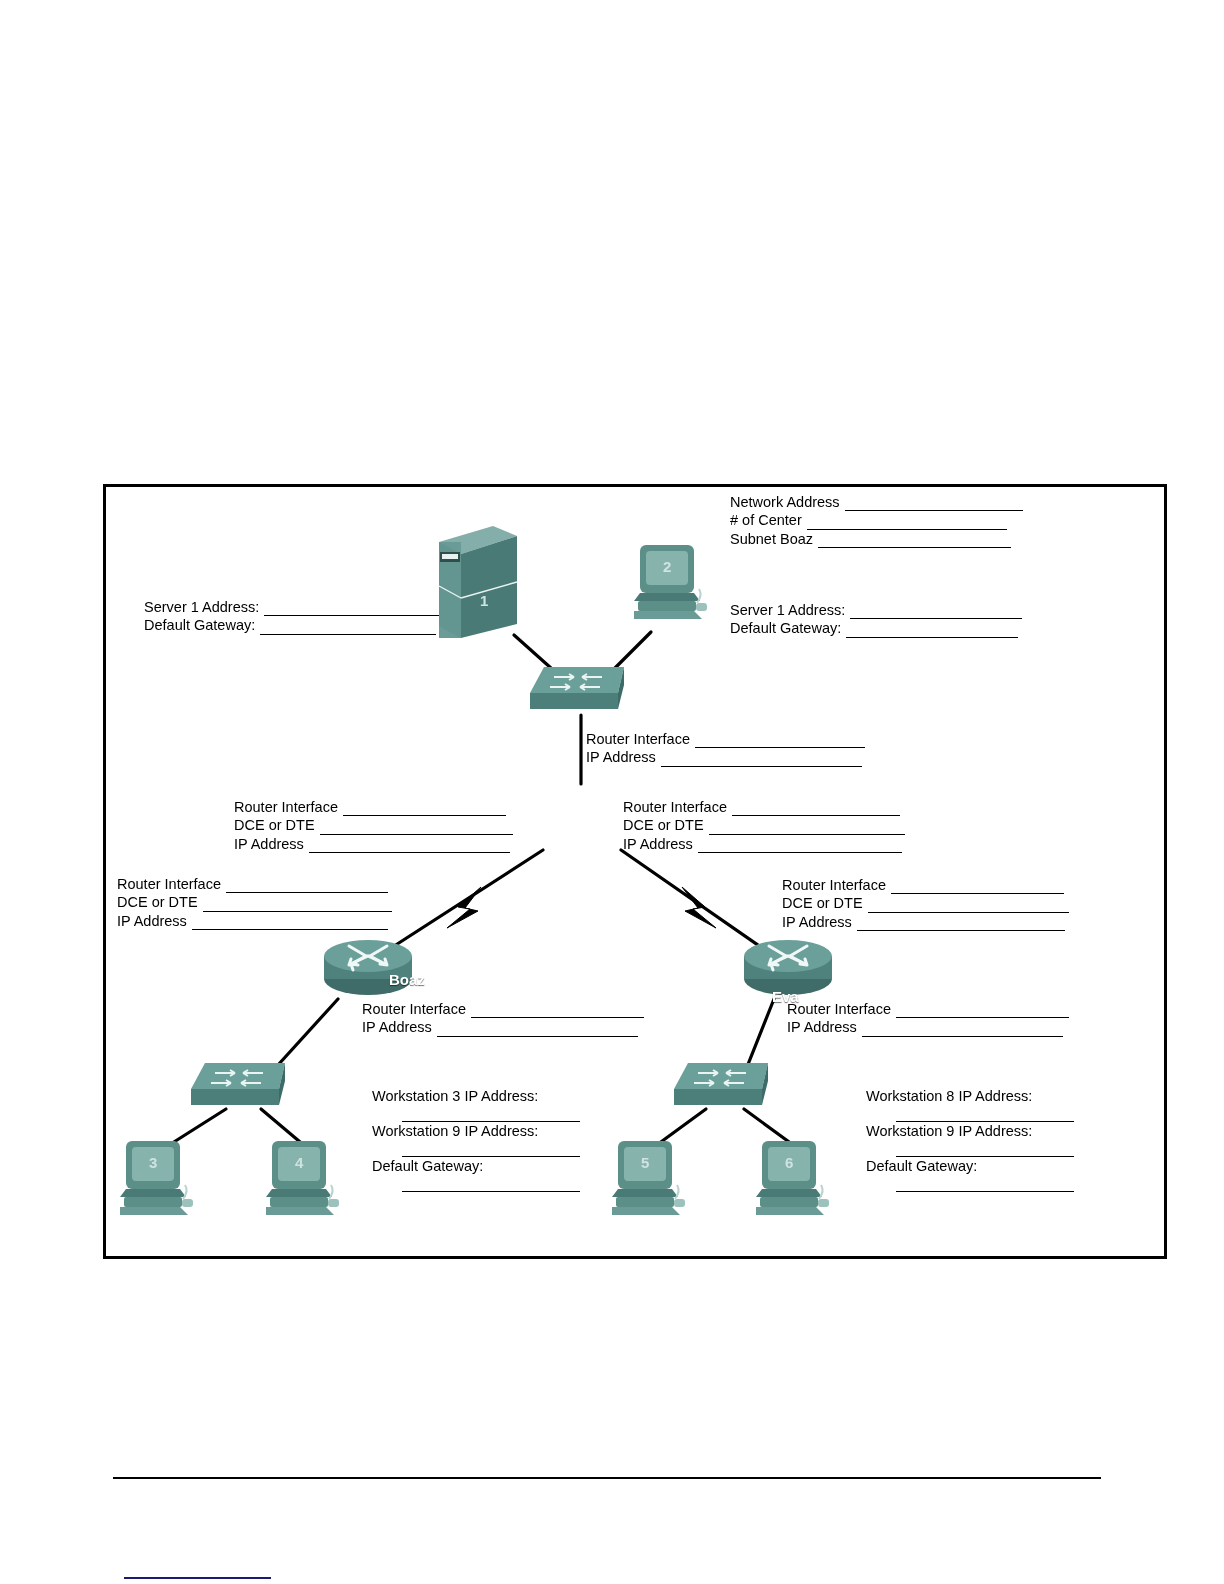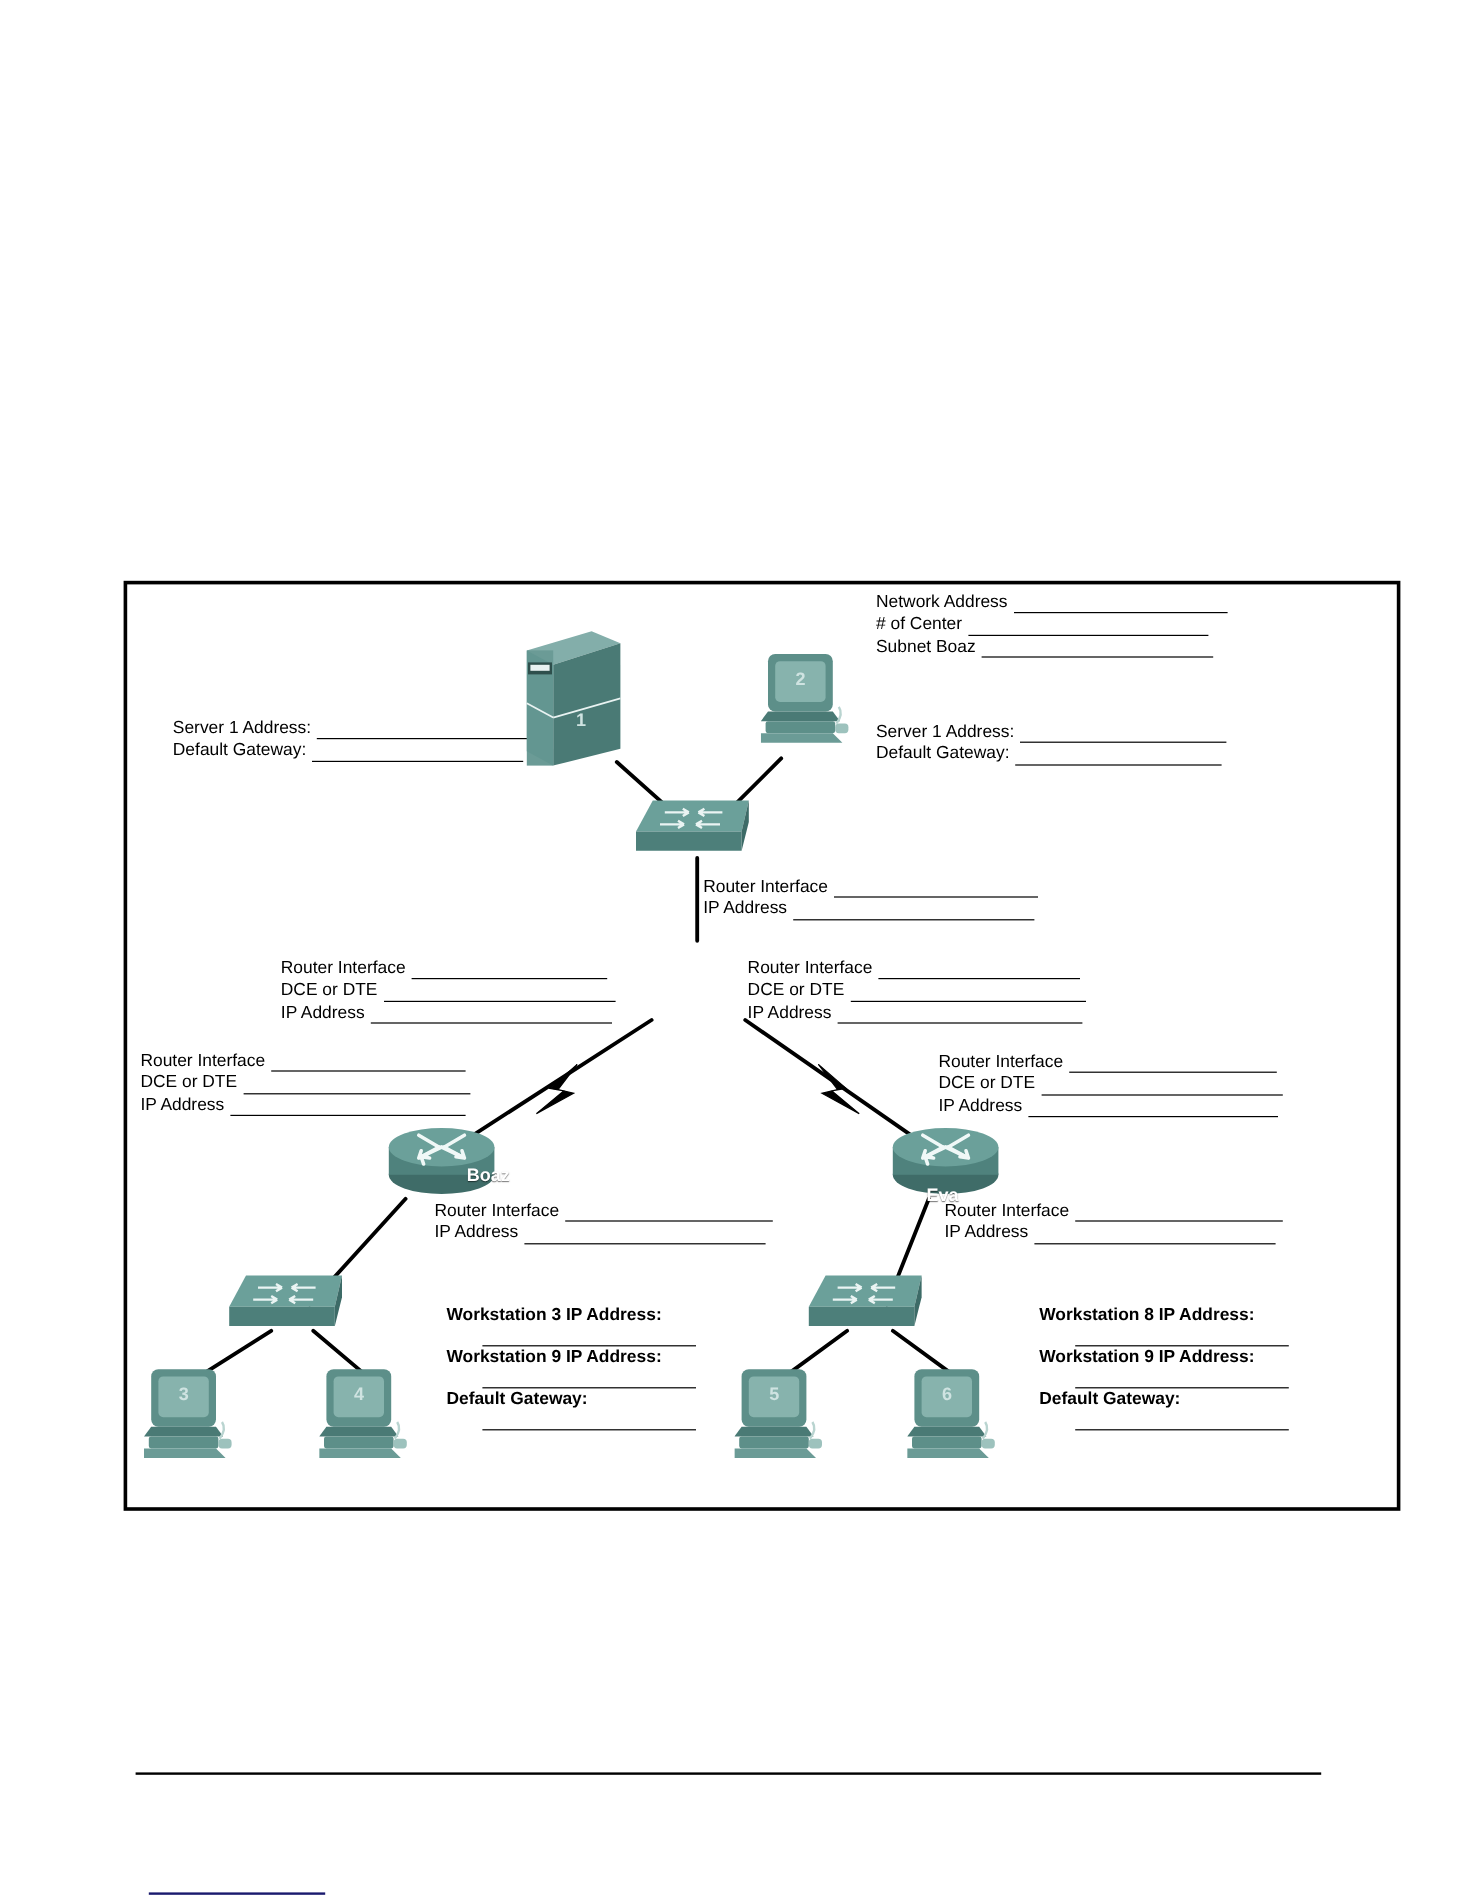--- a/index.html
+++ b/index.html
@@ -13,21 +13,21 @@
   #diagram-frame{
     position:absolute;left:103px;top:484px;width:1064px;height:775px;
     border:3px solid #000;background:#fff;box-sizing:border-box;
   }
   #svg-layer{position:absolute;left:0;top:0;width:1064px;height:775px;}
   
   .lblock{position:absolute;font-size:14.5px;line-height:18.4px;white-space:nowrap;}
   .lrow{display:flex;align-items:flex-end;}
   .ltext{display:inline-block;}
   .fill{display:inline-block;border-bottom:1.6px solid #000;height:13px;margin-left:5px;}
-  .stack{position:absolute;font-size:14.5px;line-height:19px;white-space:nowrap;font-weight:bold;}
+  .stack{position:absolute;font-size:14.5px;line-height:19px;white-space:nowrap;}
   .stack .cap{display:block;}
   .stack .uline{display:block;border-bottom:1.6px solid #000;height:15px;margin-left:30px;}
   
   .device{position:absolute;}
   .devlabel{
     position:absolute;color:#fff;font-size:15px;font-weight:bold;
     text-shadow:0 1px 1px rgba(0,0,0,.55);white-space:nowrap;
   }
   .numlabel{
     position:absolute;color:#cfe3e1;font-size:15px;font-weight:bold;white-space:nowrap;

